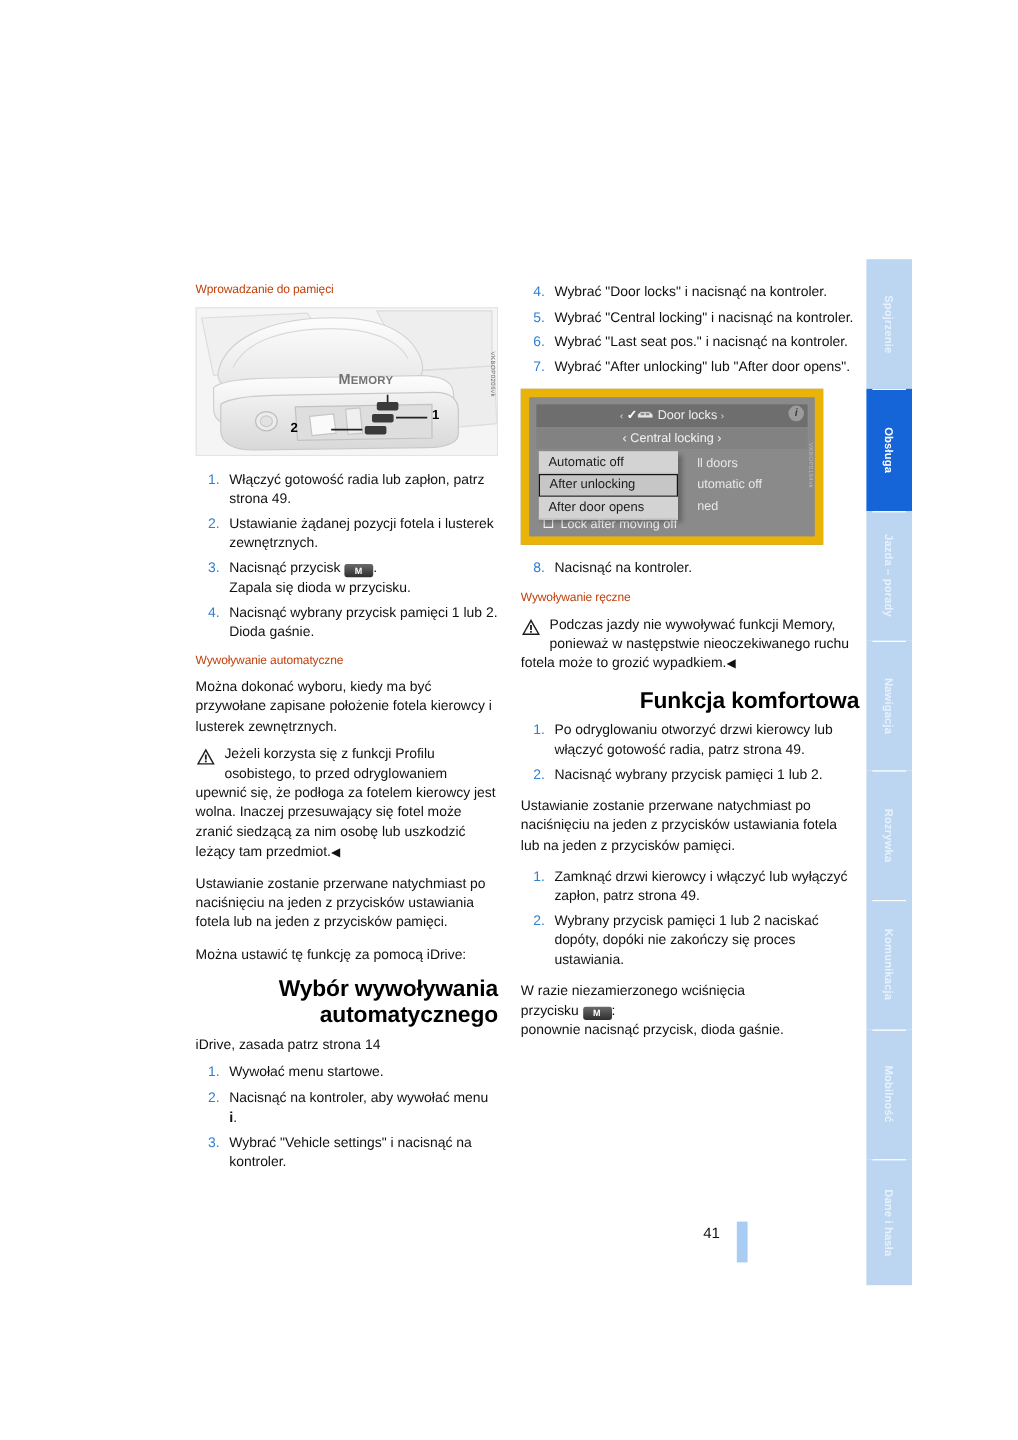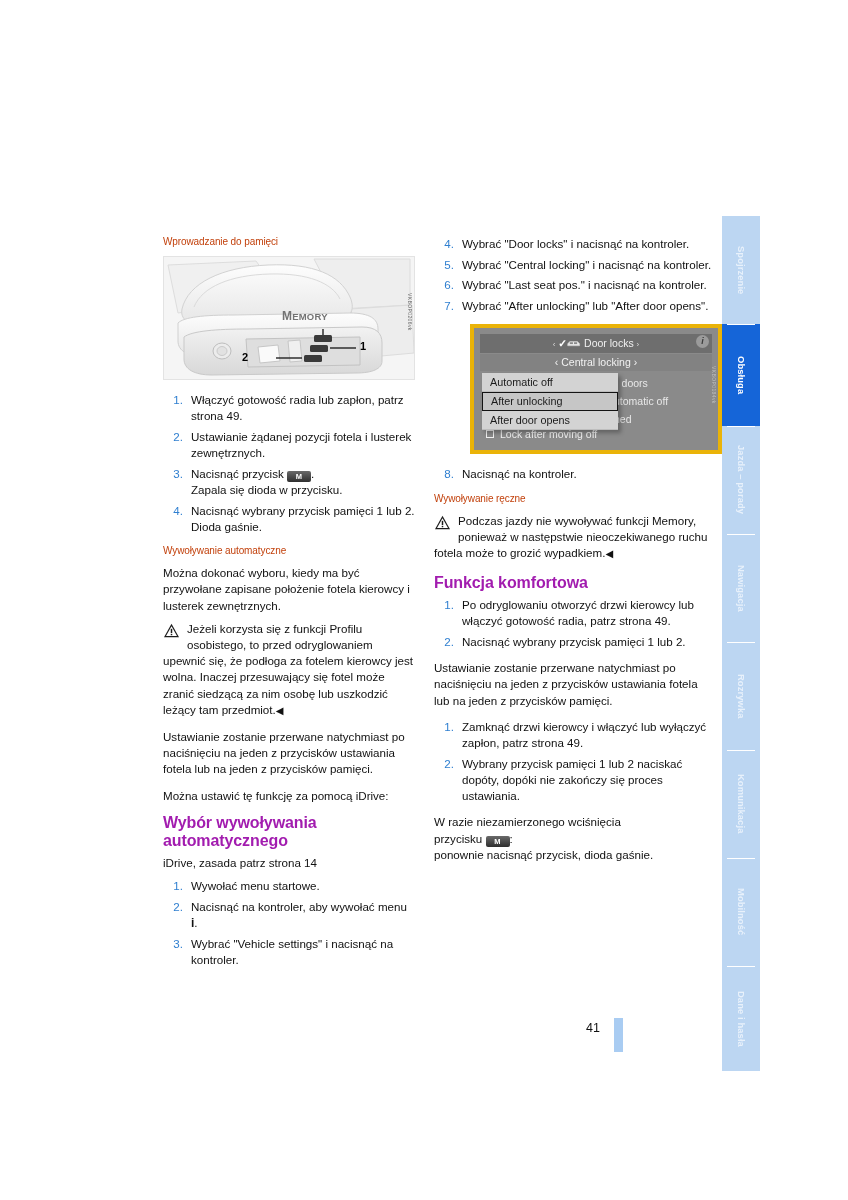--- a/index.html
+++ b/index.html
@@ -14,22 +14,22 @@
   
   .col-left  { position: absolute; left: 163px; top: 236px; width: 252px; }
   .col-right { position: absolute; left: 434px; top: 236px; width: 282px; }
 
   
   .h-main {
     font-size: 10px; font-weight: normal; color: #c2410c;
     letter-spacing: -0.1px; margin-bottom: 9px;
   }
   .h-sub {
-    font-size: 16px; font-weight: bold; color: #a21caf;
-    letter-spacing: -0.1px; margin-bottom: 5px;
+    font-size: 19px; font-weight: bold; color: #000000;
+    letter-spacing: -0.1px; margin-bottom: 5px; text-align: right;
   }
 
   
   .p {
     font-size: 11.6px; line-height: 16.2px; color: #111;
     margin-bottom: 10px;
   }
   .p.tight { margin-bottom: 7px; }
   .p.nogap { margin-bottom: 0; }
 
@@ -100,24 +100,23 @@
   
   .figcode {
     position: absolute; font-size: 5px; color: #6b6b6b;
     writing-mode: vertical-rl; letter-spacing: 0.4px;
     font-family: "Liberation Sans", sans-serif;
   }
 
   
   .fig-idrive {
     position: relative; width: 252px; height: 130px;
-    background: #8a8a8a; border: 4px solid #eab308;
+    background: #8a8a8a; border: 7px solid #eab308;
     margin-bottom: 12px; overflow: hidden;
     font-family: "Liberation Sans", sans-serif;
-    margin-left: 36px;
   }
   .id-titlebar {
     position: absolute; left: 6px; right: 6px; top: 6px; height: 19px;
     background: #6e6e6e; color: #f0f0f0;
     font-size: 10.5px; line-height: 19px; text-align: center;
   }
   .id-titlebar .arr { color: #dcdcdc; font-size: 8px; }
   .id-check { color: #ffffff; font-weight: bold; }
   .id-car {
     display: inline-block; width: 14px; height: 8px;
@@ -142,21 +141,21 @@
   .id-bg-list div { height: 18px; line-height: 18px; padding-left: 130px; }
   .id-check-row {
     position: absolute; left: 12px; top: 100px;
     color: #f0f0f0; font-size: 10.5px; line-height: 13px;
   }
   .id-check-box {
     display: inline-block; width: 8px; height: 8px;
     border: 1.2px solid #efefef; margin-right: 6px; vertical-align: 0px;
   }
   .id-dropdown {
-    position: absolute; left: 8px; top: 45px; width: 136px;
+    position: absolute; left: 8px; top: 45px; width: 116px;
     box-shadow: 3px 3px 4px rgba(0,0,0,0.28);
   }
   .id-dd-item {
     height: 19px; line-height: 19px; padding-left: 8px;
     font-size: 10.8px; color: #1b1b1b;
     background: #d3d3d3; border-bottom: 1px solid #bdbdbd;
   }
   .id-dd-item.sel {
     background: #c6c6c6; border: 1.4px solid #141414; line-height: 16px;
   }

